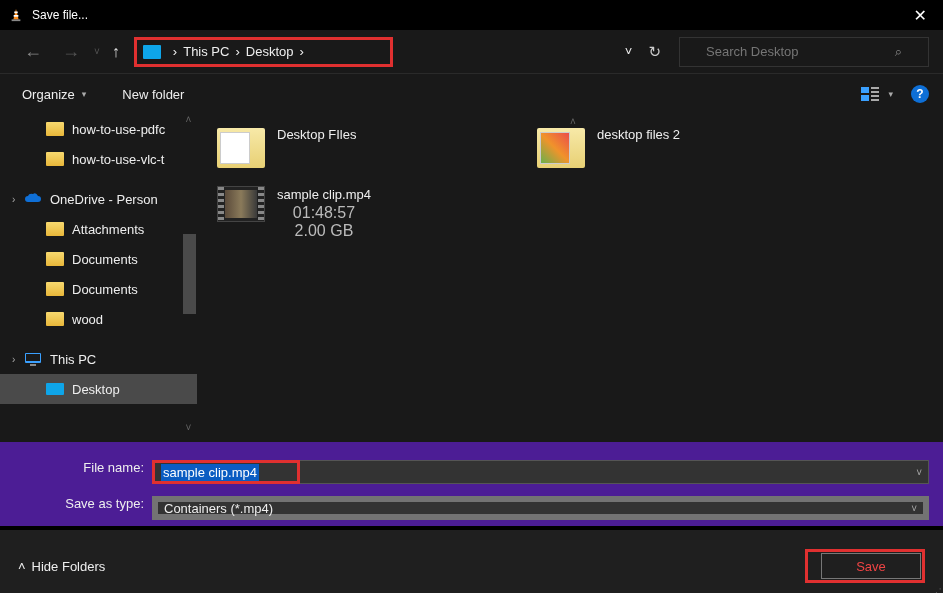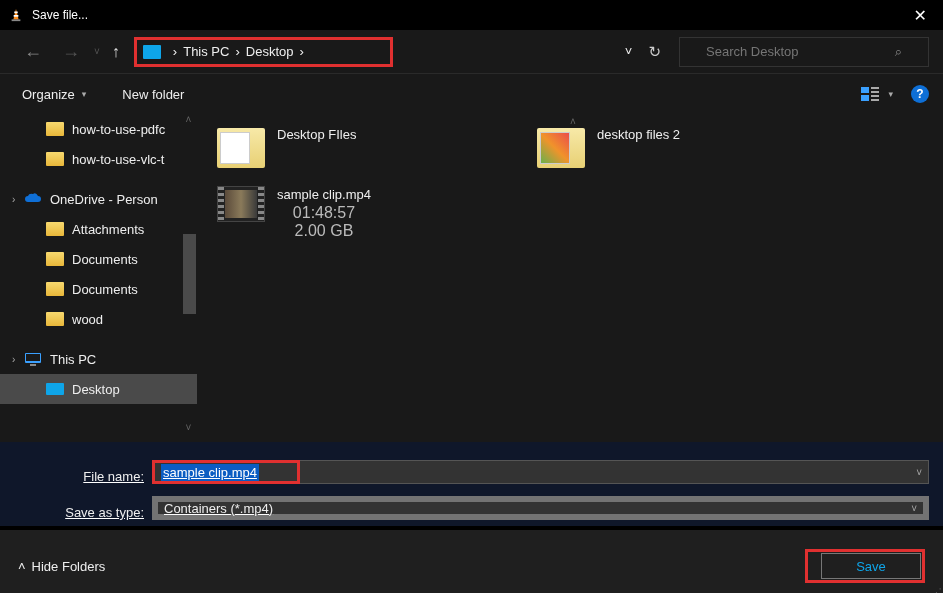--- a/index.html
+++ b/index.html
@@ -57,34 +57,34 @@
 .folder-back { position: absolute; inset: 2px 0 0 0; background: linear-gradient(#f7e9a8,#e8d074); border-radius: 2px; }
 .folder-front { position: absolute; left: 3px; top: 6px; width: 30px; height: 32px; background: #fff; border: 1px solid #ccc; }
 .folder-front.img { background: linear-gradient(45deg,#6ab04c,#f0932b,#eb4d4b); }
 .video-thumb { width: 48px; height: 36px; margin-right: 12px; flex-shrink: 0; background: #222; border: 1px solid #444; position: relative; }
 .video-thumb::before, .video-thumb::after { content: ""; position: absolute; top: 0; bottom: 0; width: 6px; background: repeating-linear-gradient(#888 0 3px,#222 3px 6px); }
 .video-thumb::before { left: 0; } .video-thumb::after { right: 0; }
 .video-thumb .vimg { position: absolute; left: 7px; right: 7px; top: 3px; bottom: 3px; background: linear-gradient(90deg,#5a4a3a,#8a7a5a,#3a3a3a); }
 .file-meta { color: #eee; font-size: 13px; line-height: 18px; }
 .file-meta .sub { color: #bbb; font-size: 16px; }
 
-.formrow { background: #0f172a; padding: 6px 14px; display: flex; align-items: flex-end; text-decoration: underline; }
+.formrow { background: #4c1d95; padding: 6px 14px; display: flex; align-items: flex-start; }
 .formrow.first { padding-top: 18px; }
 .formrow label { width: 138px; text-align: right; color: #eee; font-size: 13px; padding-right: 8px; }
 .formrow .field-wrap { flex: 1; position: relative; }
 .formrow .combo { width: 100%; height: 24px; background: #333; border: 6px solid #737373; color: #eee; padding: 0 22px 0 6px; font-size: 13px; position: relative; display: flex; align-items: center; }
 .highlight-input { border: 3px solid #e03030 !important; width: 148px !important; height: 26px; }
 .highlight-input .seltext { background: #0a5cc2; color: #fff; padding: 1px 2px; }
 .combo-remain { position: absolute; left: 148px; right: 0; top: 0; height: 24px; background: #333; border: 1px solid #555; border-left: none; display: flex; align-items: center; }
 .combo-caret { position: absolute; right: 6px; color: #aaa; font-size: 10px; }
 
 .footer { background: #1f1f1f; height: 72px; display: flex; align-items: center; padding: 0 18px; margin-top: 4px; }
 .hide-folders { color: #eee; font-size: 13px; cursor: pointer; display: flex; align-items: center; gap: 6px; }
 .footer-spacer { flex: 1; }
-.btn { width: 100px; height: 26px; border: 1px solid #777; background: #1f1f1f; color: #0ea5e9; font-size: 13px; cursor: pointer; margin-left: 12px; display: flex; align-items: center; justify-content: center; }
+.btn { width: 100px; height: 26px; border: 1px solid #777; background: #1f1f1f; color: #ef4444; font-size: 13px; cursor: pointer; margin-left: 12px; display: flex; align-items: center; justify-content: center; }
 .btn-highlight { border: 3px solid #e03030; padding: 1px; }
 .resize-grip { position: absolute; right: 3px; bottom: 3px; color: #555; font-size: 11px; letter-spacing: -2px; }
 </style>
 </head>
 <body>
 
 <div class="titlebar">
   <svg class="vlc-icon" viewBox="0 0 16 16">
       <polygon points="8,1 11,13 5,13" fill="#ff8c1a"></polygon>
       <rect x="6" y="4" width="4" height="2" fill="#fff"></rect>

